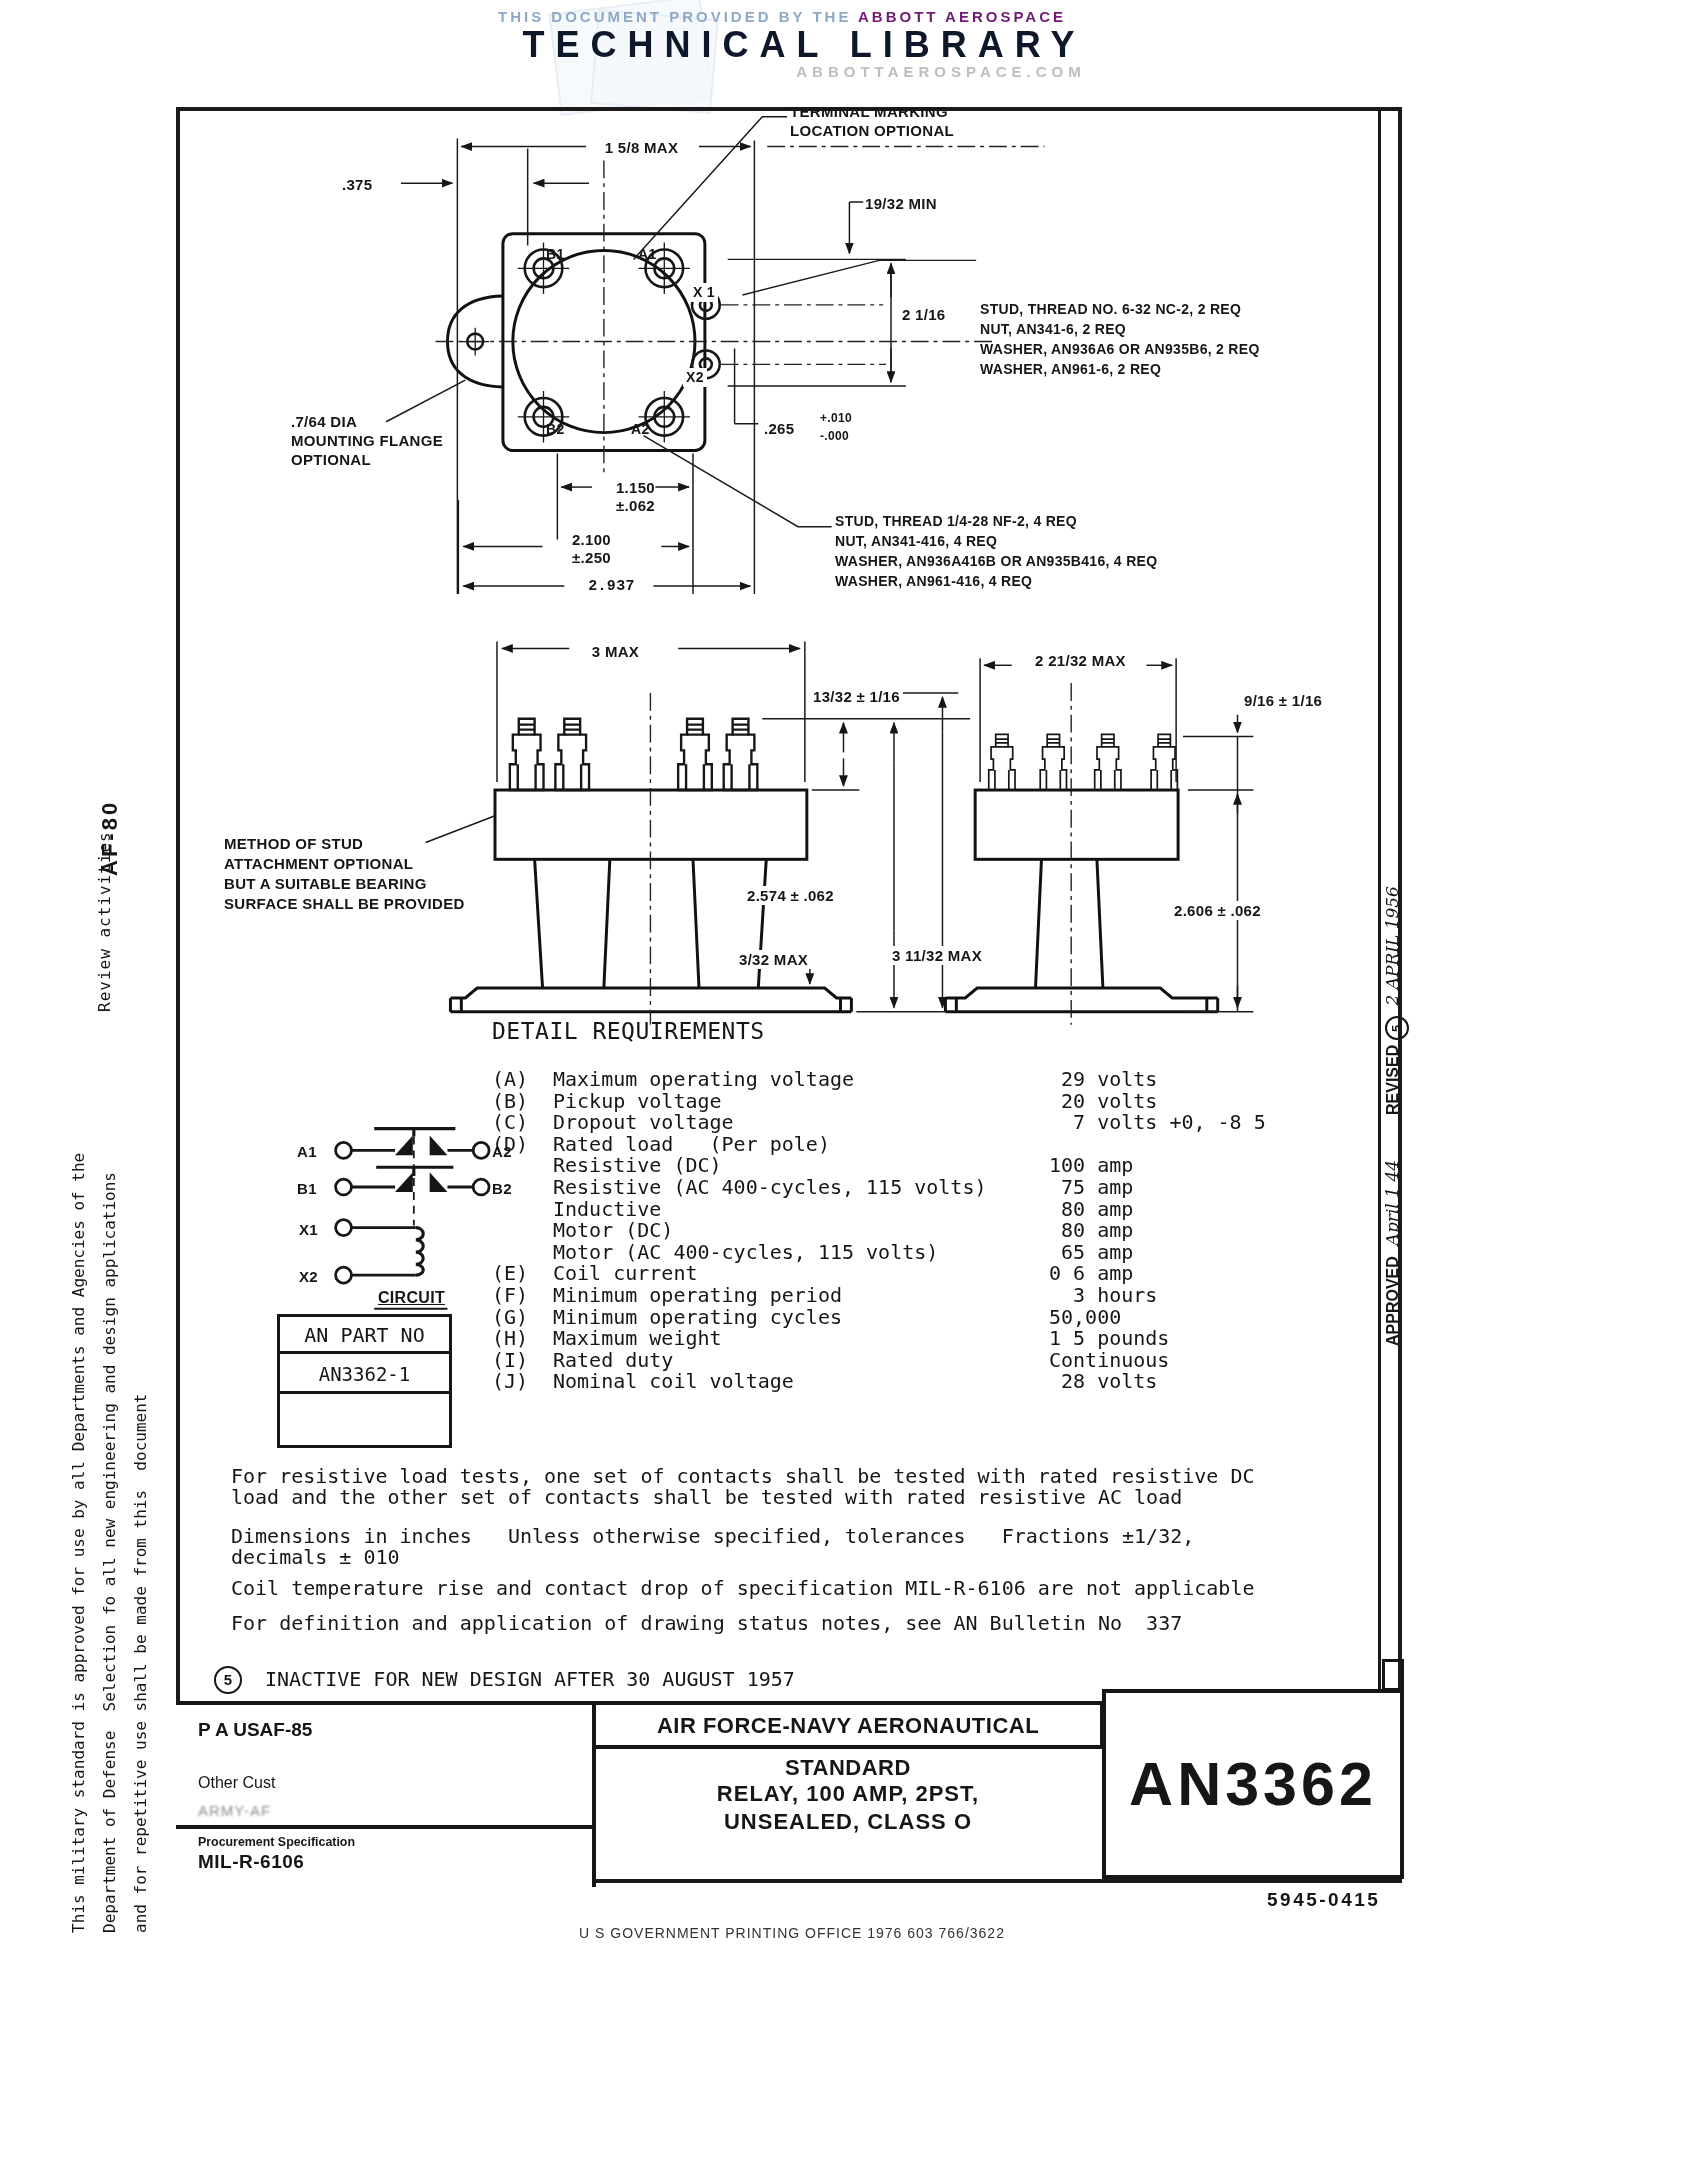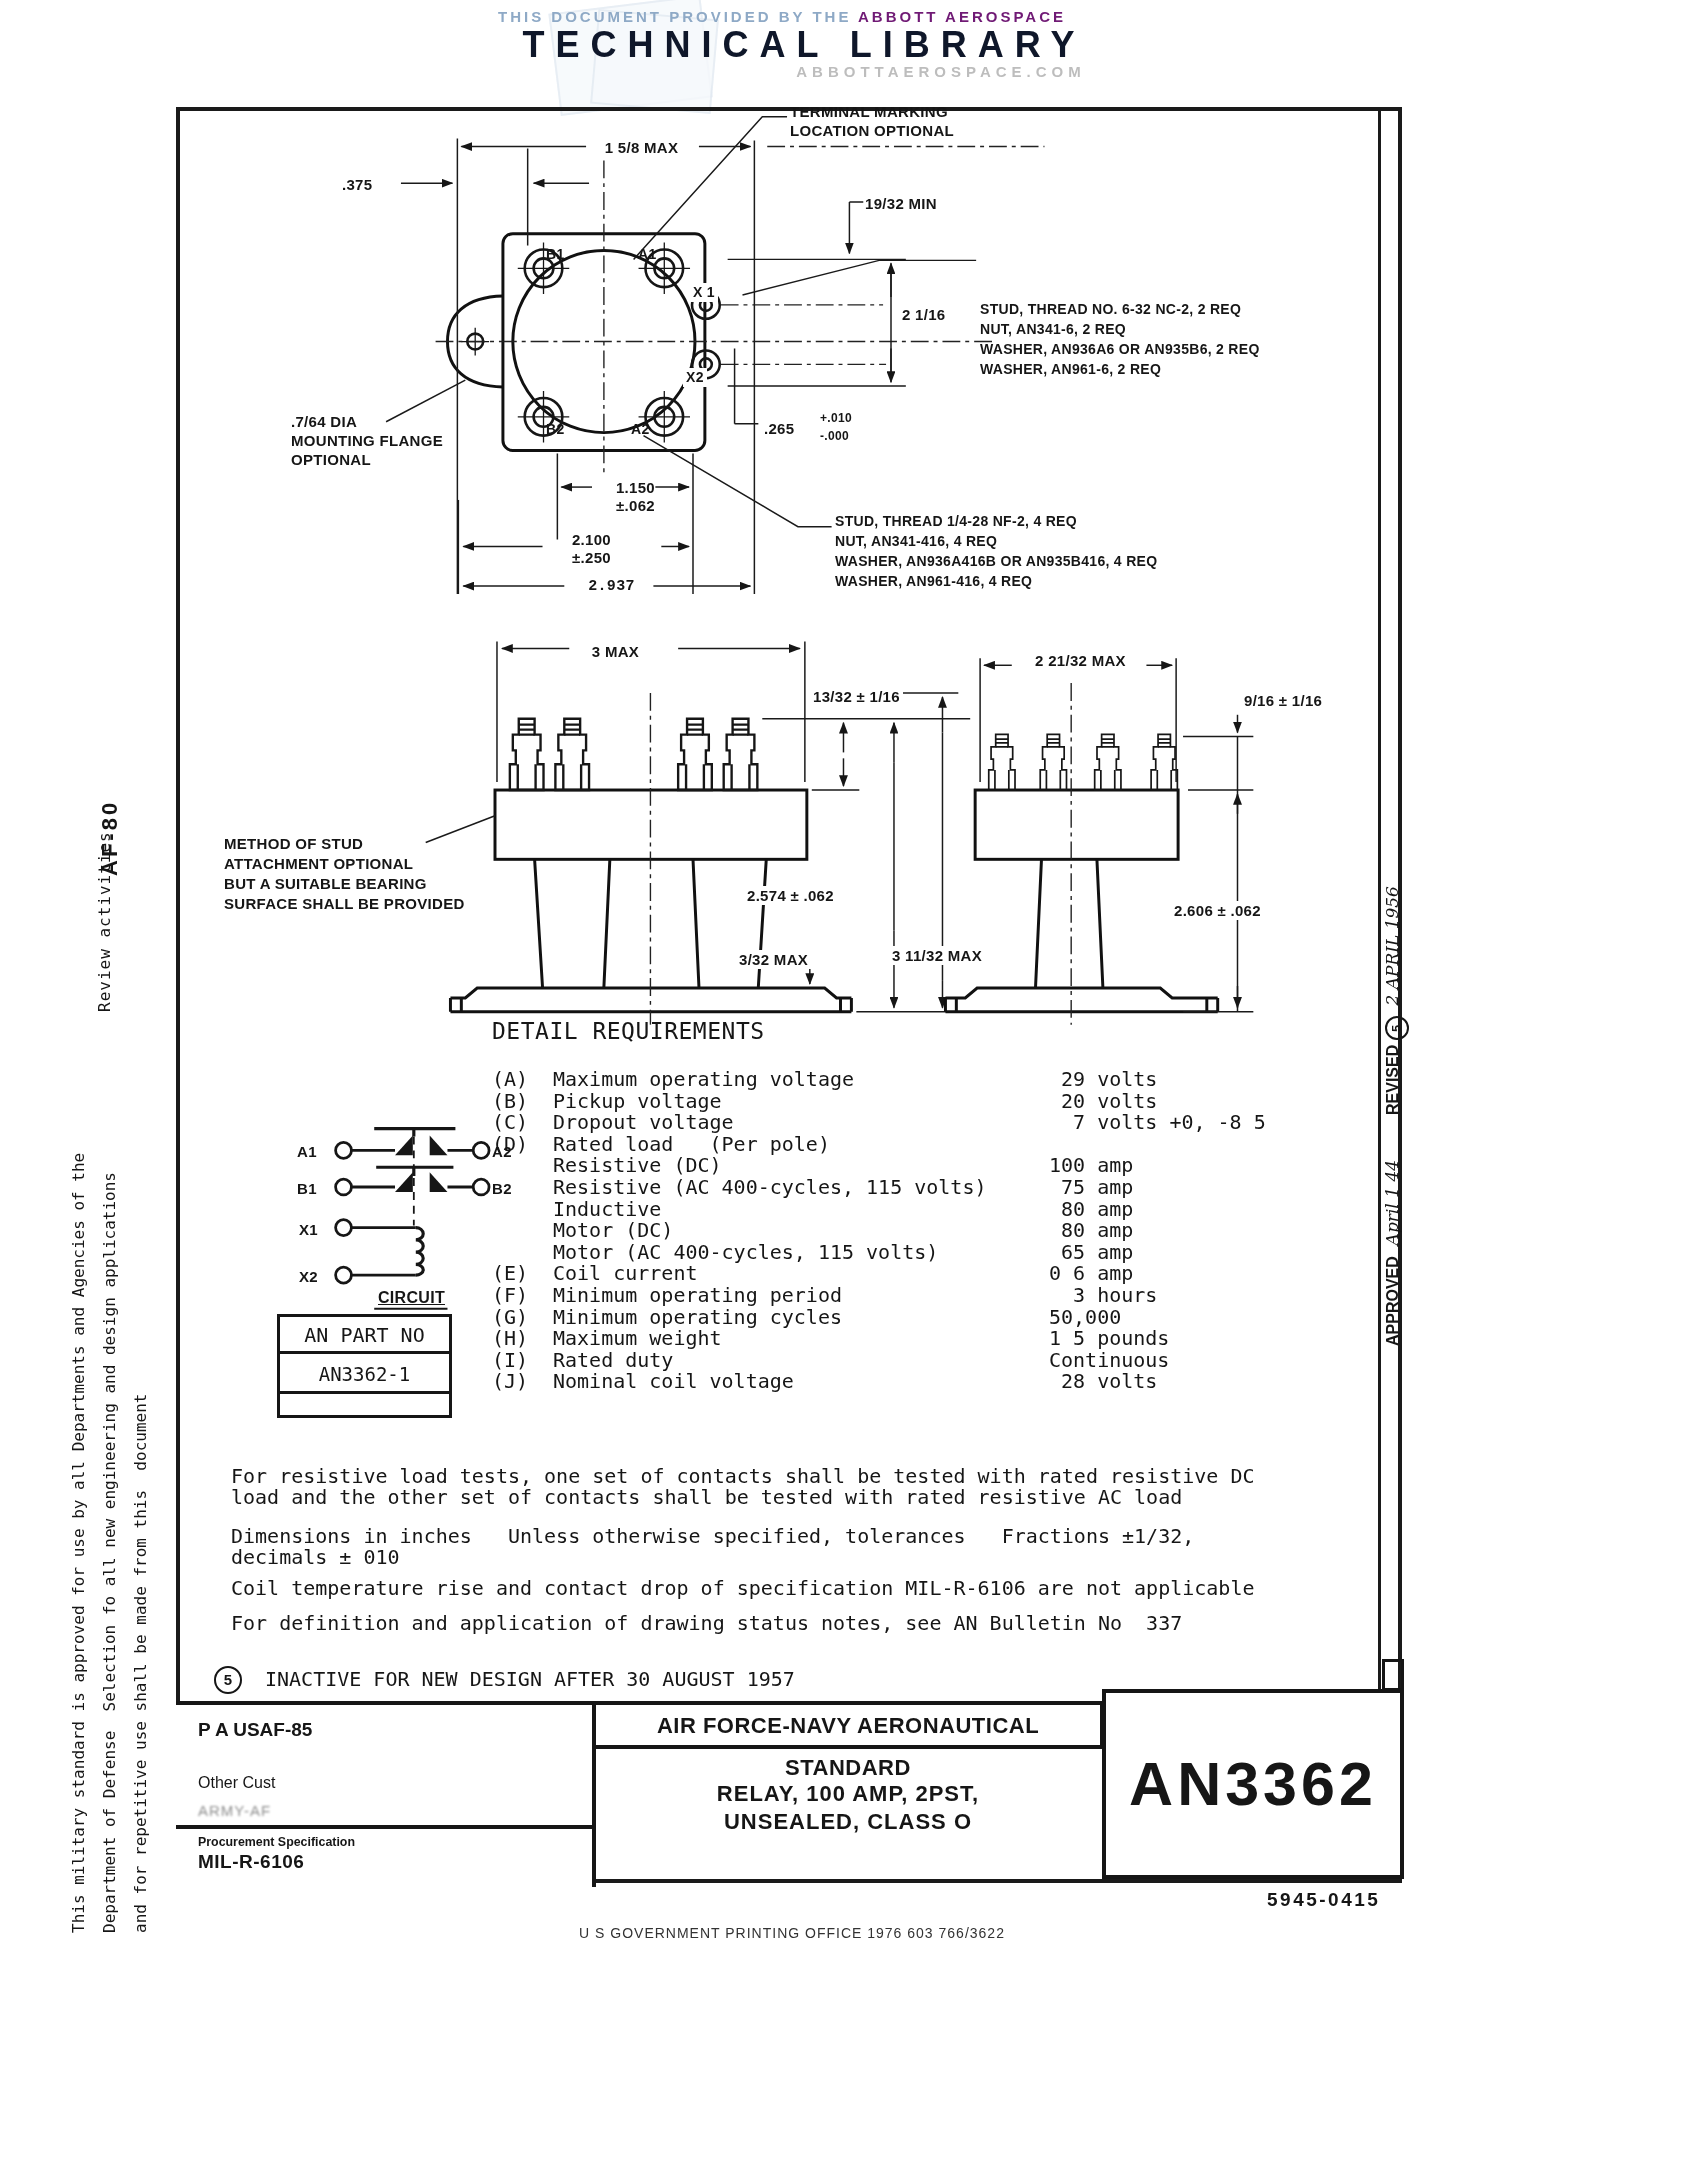--- a/index.html
+++ b/index.html
@@ -30,21 +30,21 @@
   .req-row{display:flex;white-space:pre;}
   .req-key{display:inline-block;width:61px;}
   .req-label{display:inline-block;width:496px;}
   .req-val{display:inline-block;white-space:pre;}
   
   .note{position:absolute;left:231px;z-index:3;white-space:pre;
         font-family:"DejaVu Sans Mono","Liberation Mono",monospace;font-size:20px;line-height:21px;}
   .inactive-circ{position:absolute;left:214px;top:1666px;width:24px;height:24px;border:2.5px solid #161616;
         border-radius:50%;text-align:center;font-size:15px;font-weight:bold;line-height:24px;z-index:3;}
   
-  #ptable{position:absolute;left:277px;top:1314px;width:175px;height:104px;border:3.5px solid #161616;
+  #ptable{position:absolute;left:277px;top:1314px;width:175px;height:134px;border:3.5px solid #161616;
         box-sizing:border-box;z-index:3;font-family:"DejaVu Sans Mono","Liberation Mono",monospace;text-align:center;}
   #ptable .h{height:37px;border-bottom:3.5px solid #161616;font-size:20px;line-height:37px;box-sizing:border-box;}
   #ptable .r1{height:40px;border-bottom:3px solid #161616;font-size:19px;line-height:40px;box-sizing:border-box;}
   
   .tbox{position:absolute;box-sizing:border-box;border:4px solid #161616;z-index:2;background:#fff;}
   .tb-left{left:176px;top:1701px;width:420px;height:186px;border-left:none;border-bottom:none;}
   .tb-left-div{position:absolute;left:176px;top:1825px;width:420px;height:4px;background:#161616;z-index:2;}
   .tb-band{left:592px;top:1701px;width:512px;height:48px;text-align:center;
            font-size:22px;font-weight:bold;letter-spacing:0.5px;line-height:42px;}
   .tb-title{position:absolute;left:592px;top:1748px;width:512px;text-align:center;z-index:2;

